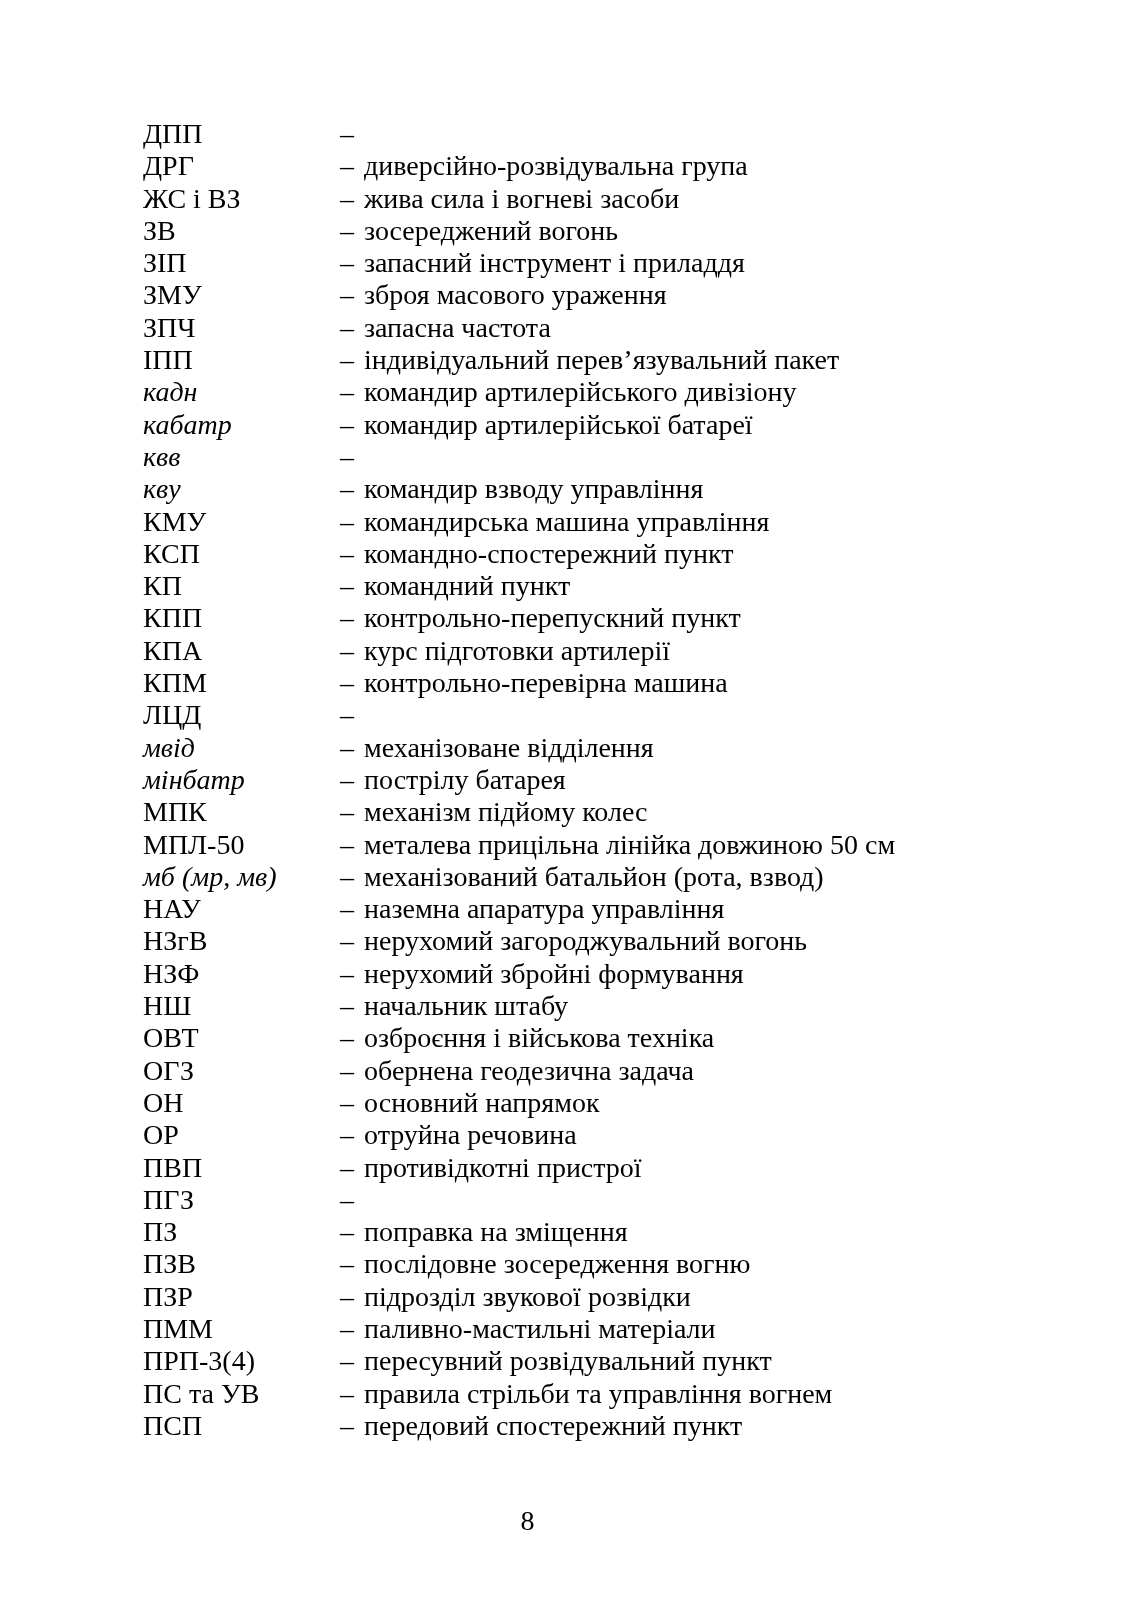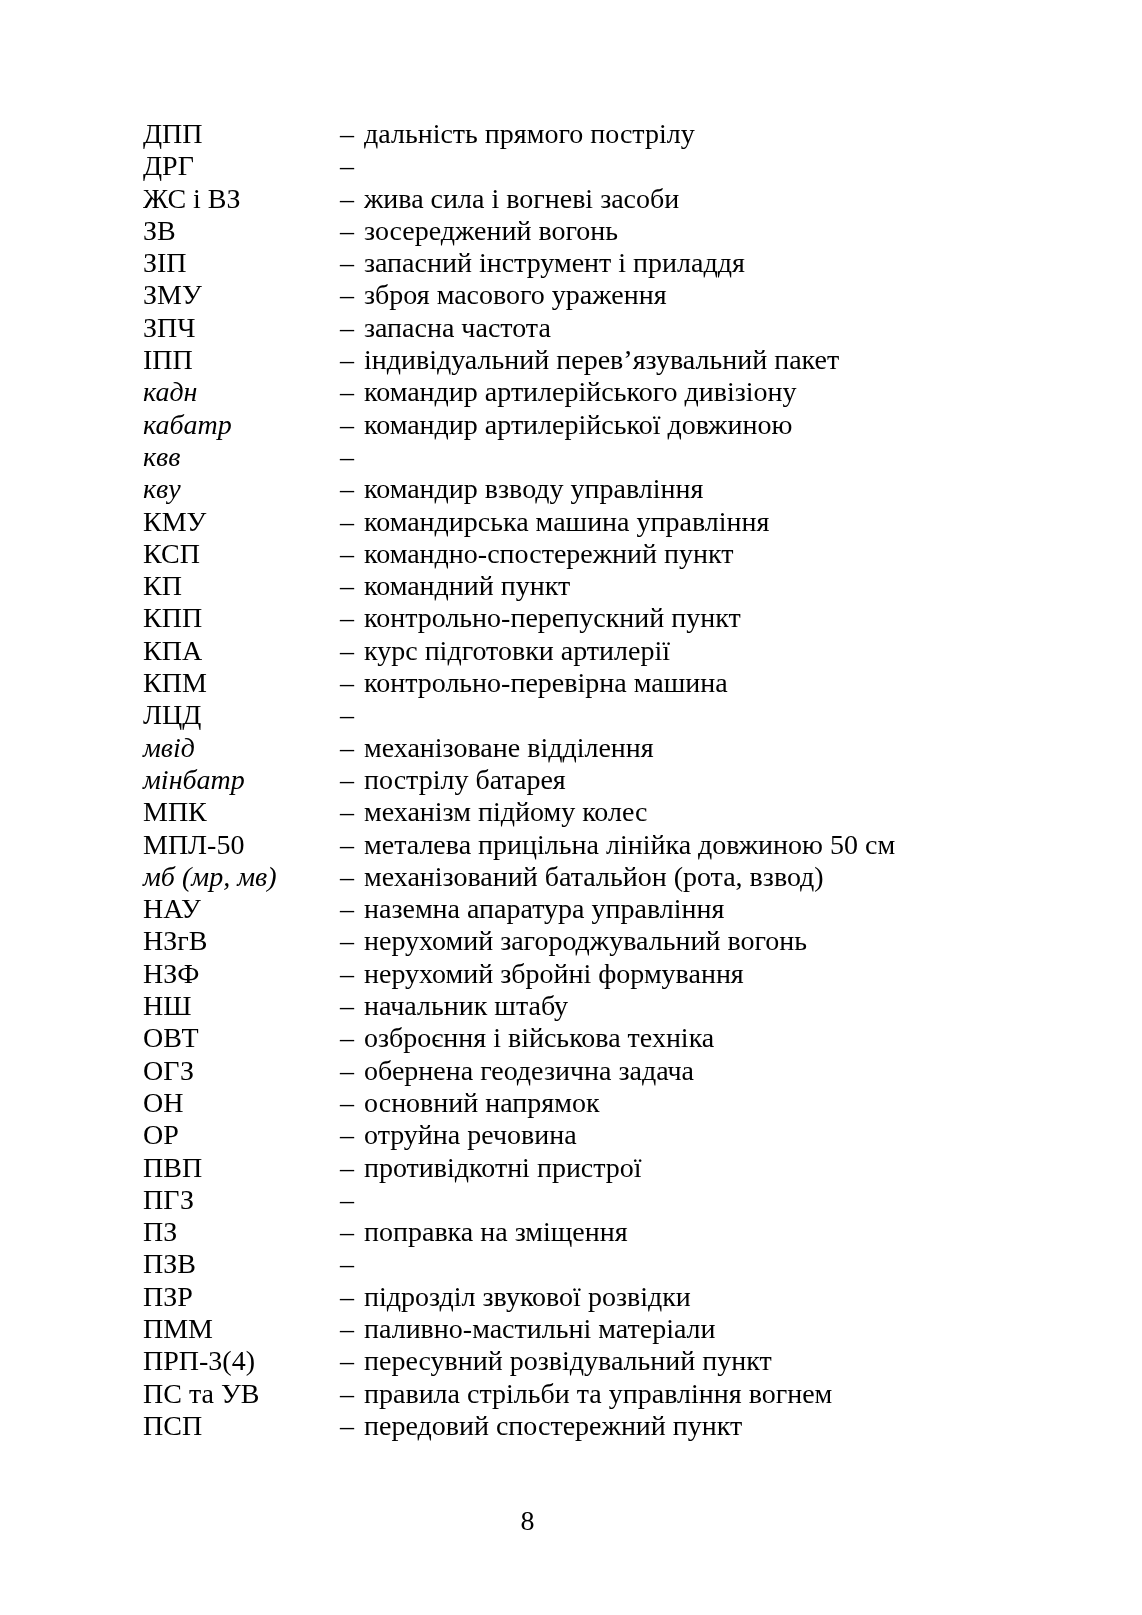--- a/index.html
+++ b/index.html
@@ -49,26 +49,26 @@
 </style>
 </head>
 <body>
 
 <div class="page">
 
   <div class="abbr-list">
   <div class="row">
     <span class="abbr">ДПП</span>
     <span class="dash">–</span>
-    <span class="def">дальність прямого пострілу</span>
   </div>
 
   <div class="row">
     <span class="abbr">ДРГ</span>
     <span class="dash">–</span>
+    <span class="def">диверсійно-розвідувальна група</span>
   </div>
 
   <div class="row">
     <span class="abbr">ЖС і ВЗ</span>
     <span class="dash">–</span>
     <span class="def">жива сила і вогневі засоби</span>
   </div>
 
   <div class="row">
     <span class="abbr">ЗВ</span>
@@ -102,21 +102,21 @@
 
   <div class="row">
     <span class="abbr italic">кадн</span>
     <span class="dash">–</span>
     <span class="def">командир артилерійського дивізіону</span>
   </div>
 
   <div class="row">
     <span class="abbr italic">кабатр</span>
     <span class="dash">–</span>
-    <span class="def">командир артилерійської довжиною</span>
+    <span class="def">командир артилерійської батареї</span>
   </div>
 
   <div class="row">
     <span class="abbr italic">квв</span>
     <span class="dash">–</span>
   </div>
 
   <div class="row">
     <span class="abbr italic">кву</span>
     <span class="dash">–</span>
@@ -255,20 +255,21 @@
 
   <div class="row">
     <span class="abbr">ПЗ</span>
     <span class="dash">–</span>
     <span class="def">поправка на зміщення</span>
   </div>
 
   <div class="row">
     <span class="abbr">ПЗВ</span>
     <span class="dash">–</span>
+    <span class="def">послідовне зосередження вогню</span>
   </div>
 
   <div class="row">
     <span class="abbr">ПЗР</span>
     <span class="dash">–</span>
     <span class="def">підрозділ звукової розвідки</span>
   </div>
 
   <div class="row">
     <span class="abbr">ПММ</span>

